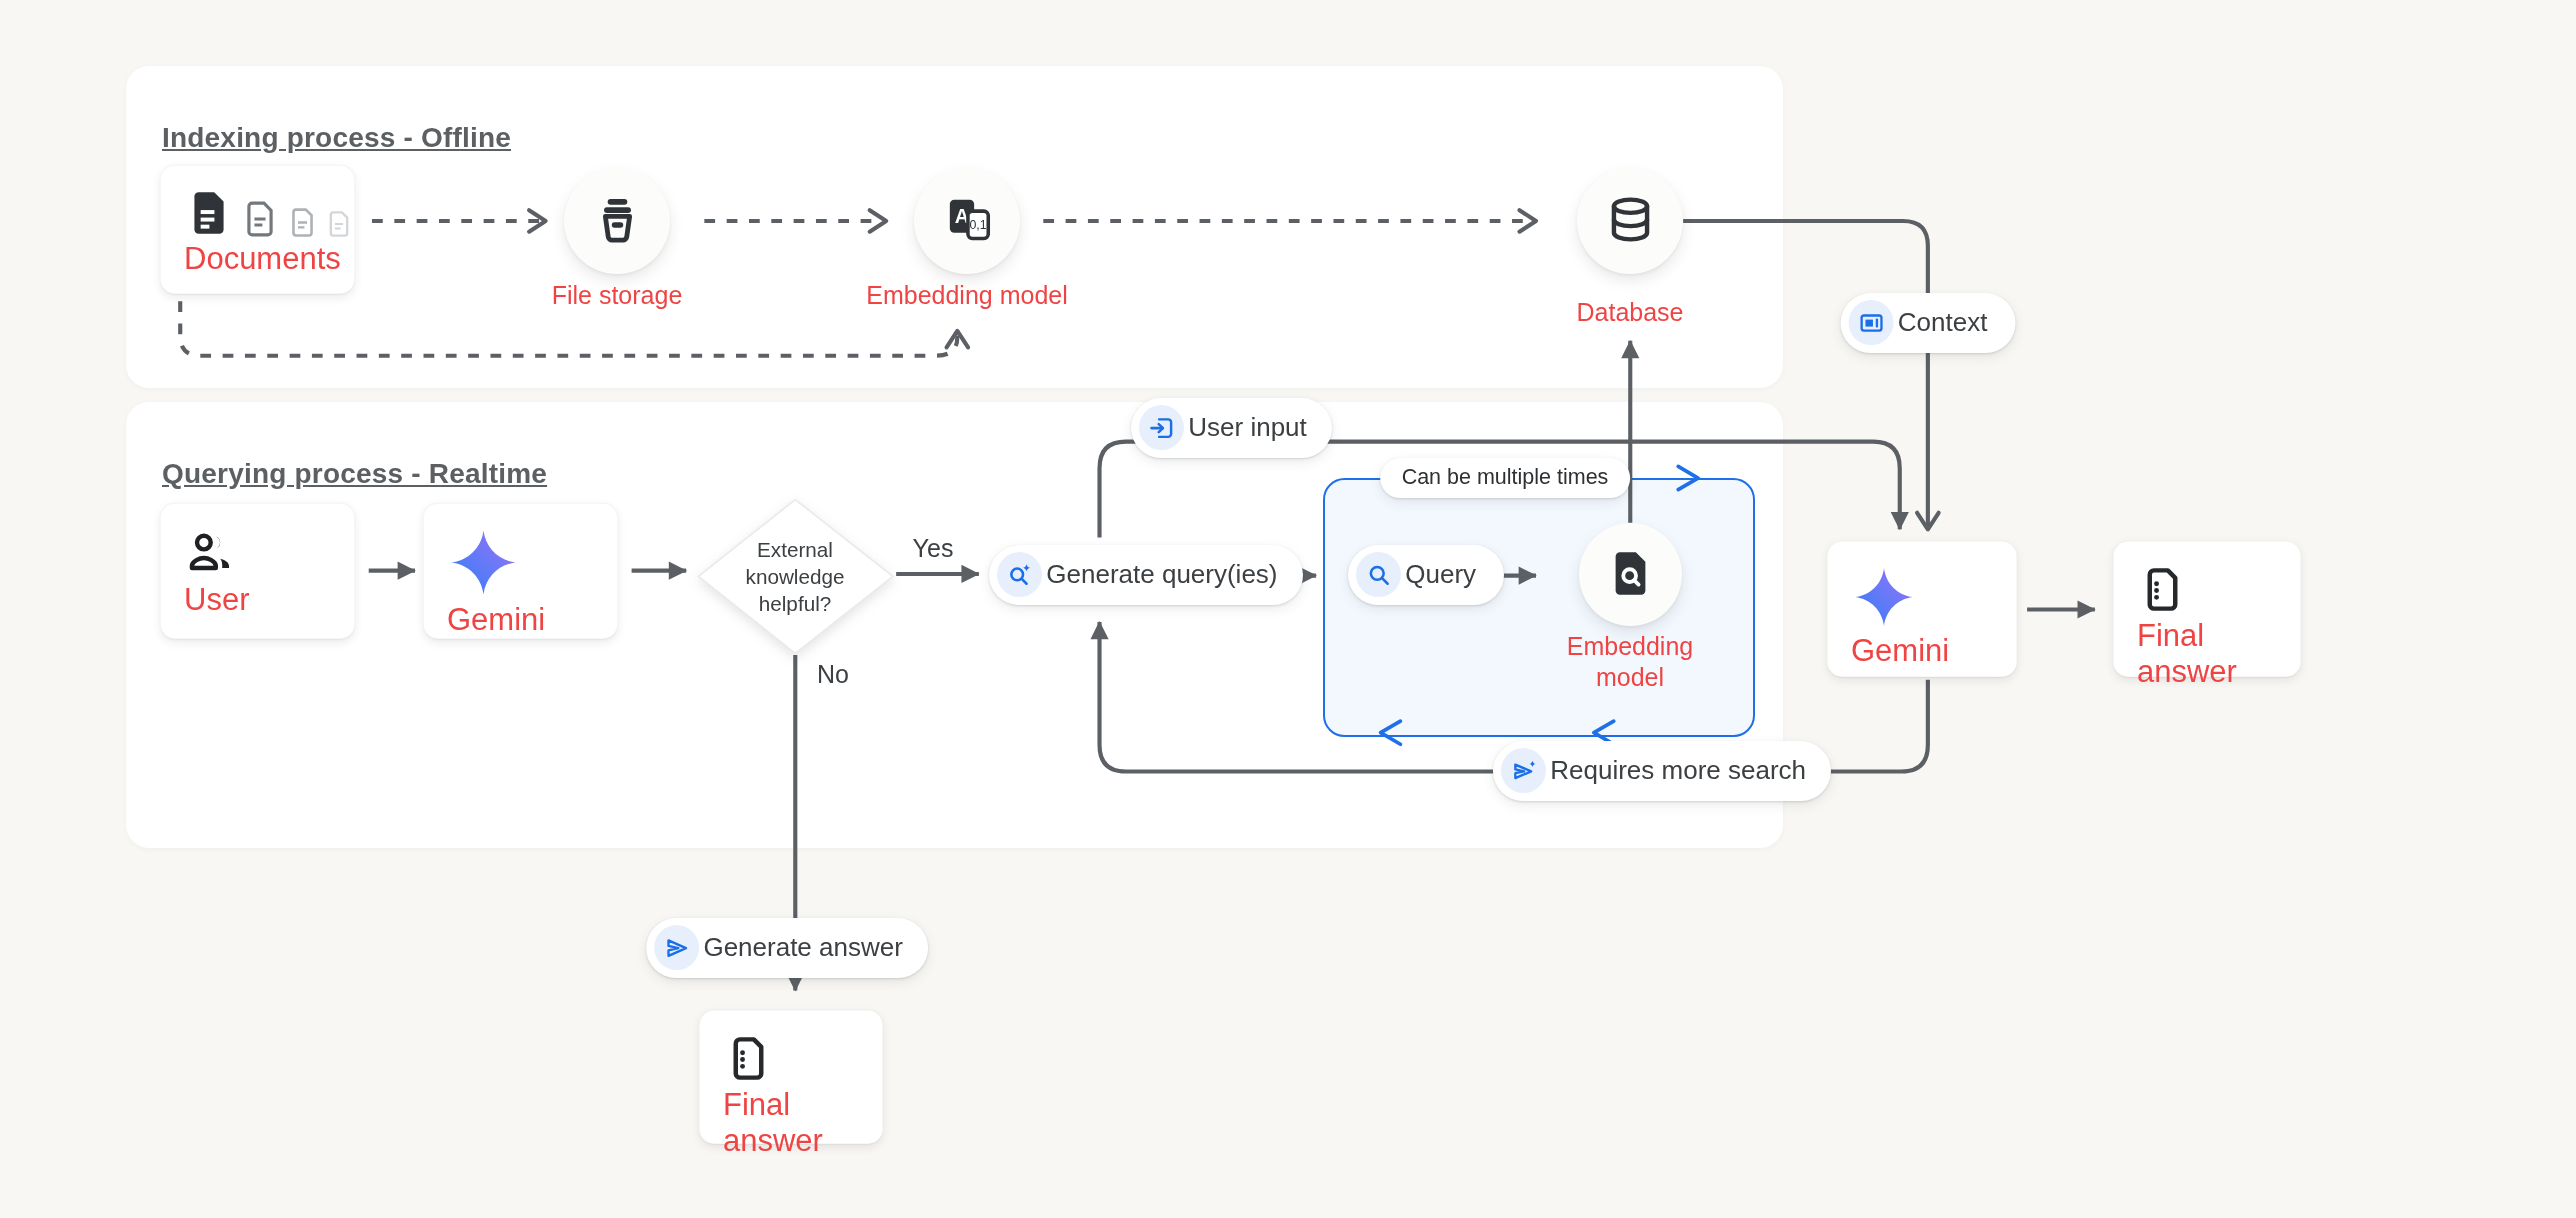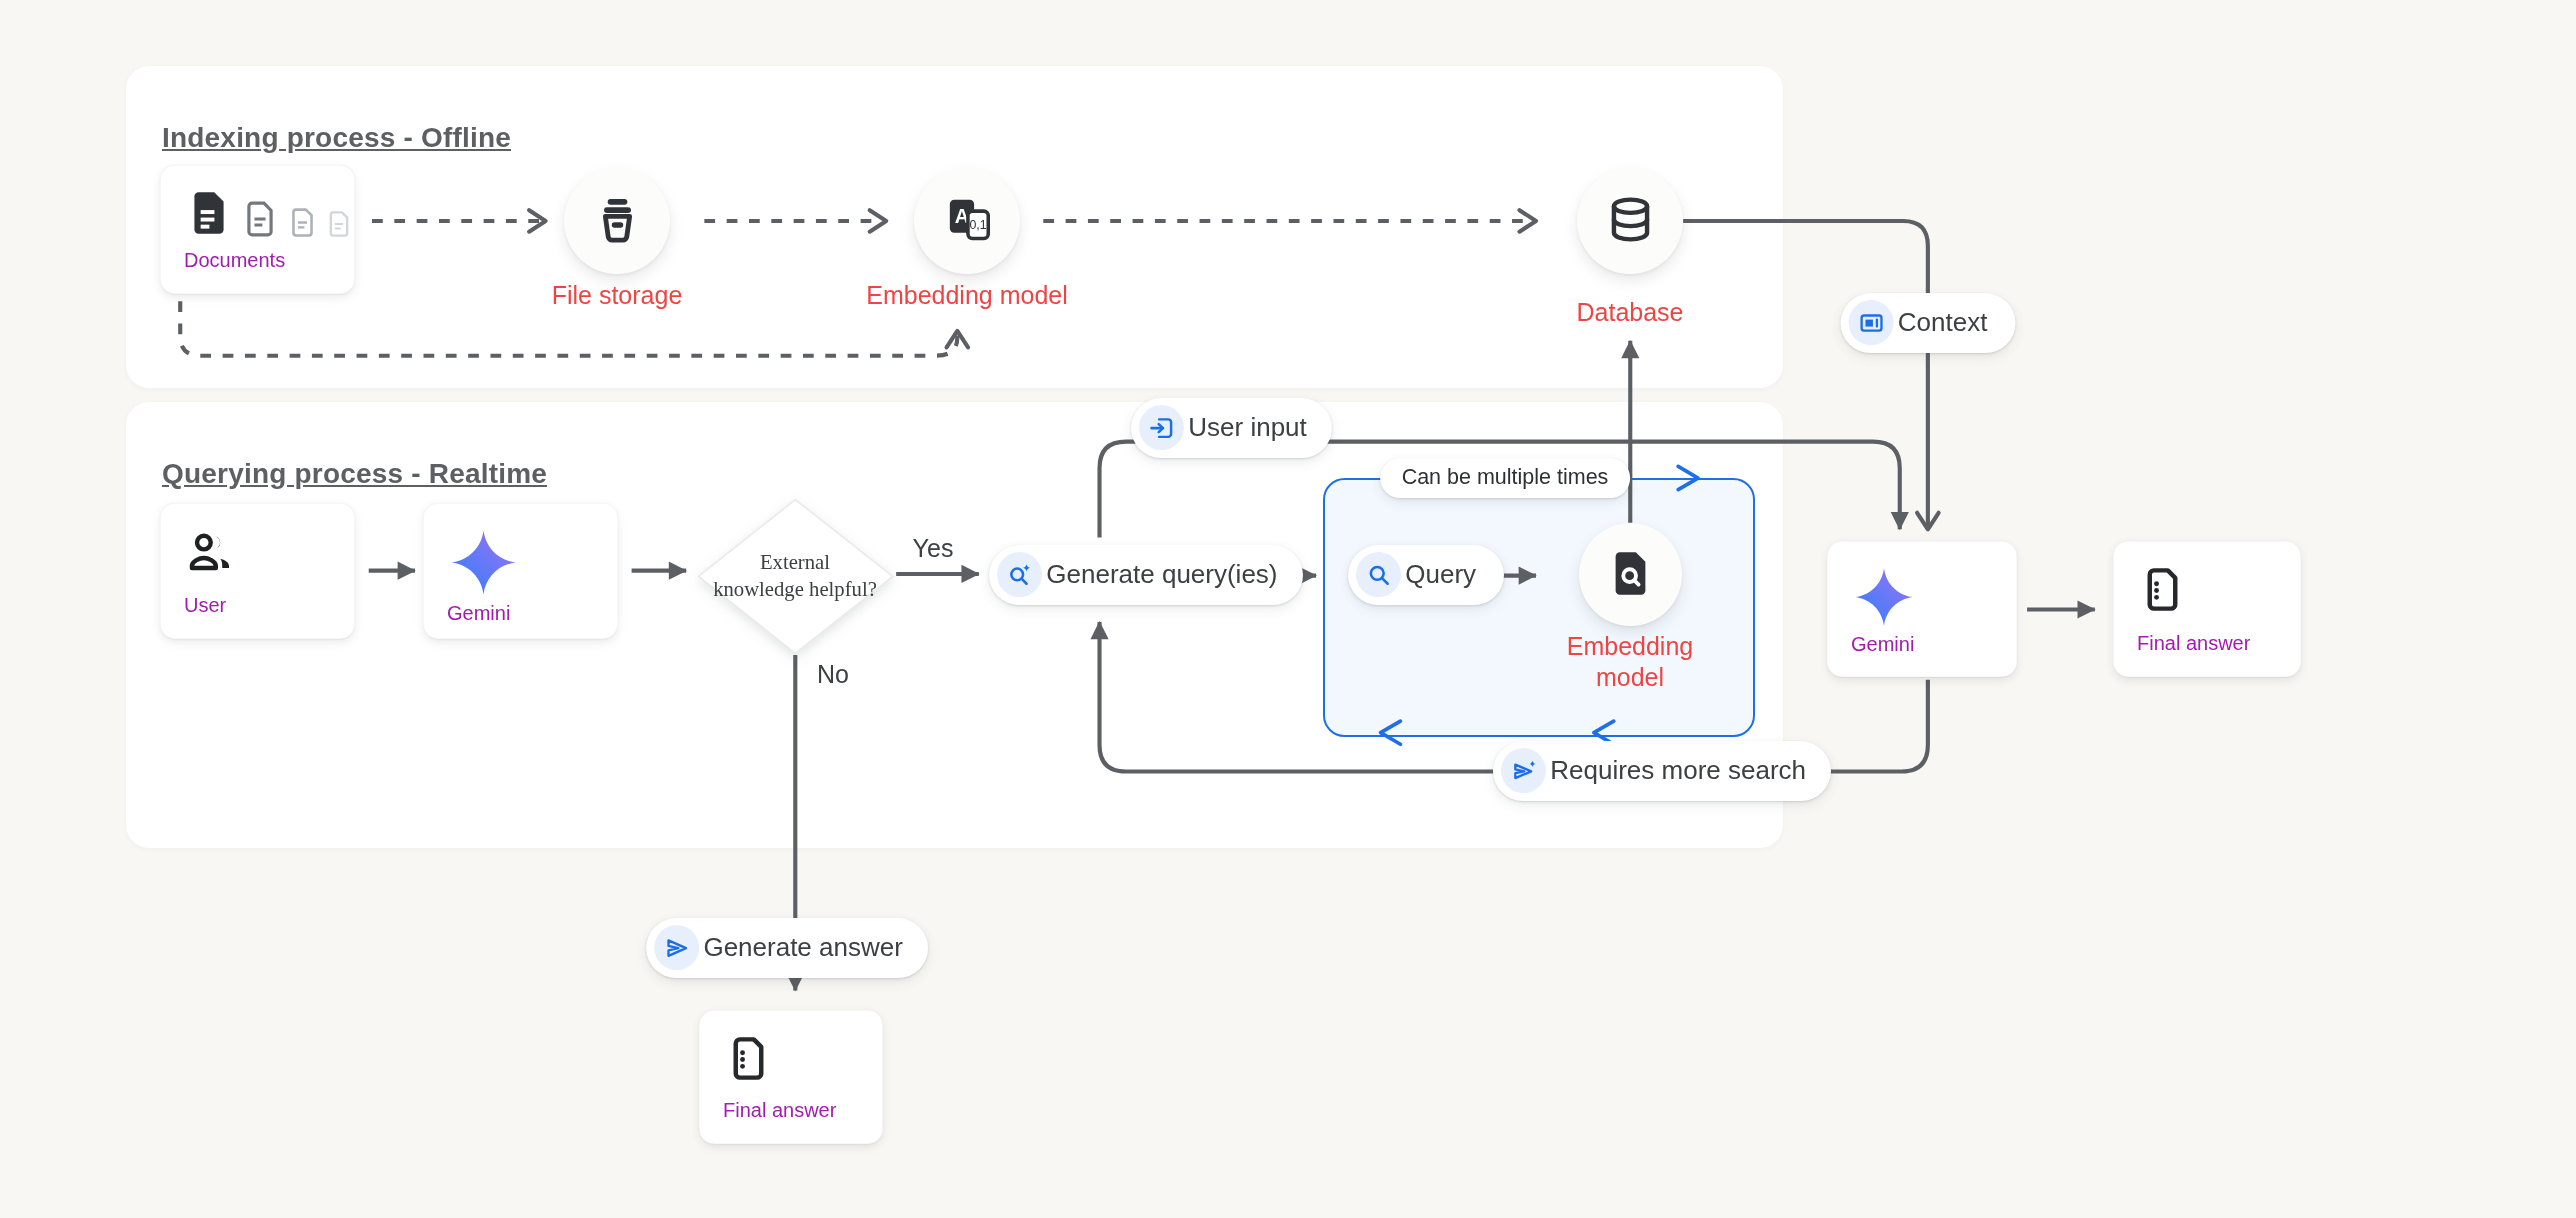--- a/index.html
+++ b/index.html
@@ -11,21 +11,21 @@
   }
   .panel{position:absolute;background:#ffffff;border-radius:23px;box-shadow:0 1.7px 5px rgba(60,64,67,.04);}
   .panel-title{position:absolute;left:36px;top:33px;font-size:28px;font-weight:600;color:#5c6063;letter-spacing:0.2px;text-decoration:underline;}
   .bluebox{position:absolute;background:#f3f8fe;border:2.5px solid #1e6fe8;border-radius:21.5px;z-index:1;}
   svg.wires{position:absolute;left:0;top:0;z-index:2;pointer-events:none;}
   .node{position:absolute;z-index:3;}
   .card{background:#fff;border:0.8px solid rgba(0,0,0,.03);border-radius:15px;
         box-shadow:0 0.8px 1.7px rgba(0,0,0,.05),0 3.3px 10px rgba(0,0,0,.08);
         display:flex;flex-direction:column;justify-content:space-between;
         padding:21.5px 23px;box-sizing:border-box;}
-  .card .label{font-size:20px;color:#a21caf;}
+  .card .label{font-size:31px;color:#ef4444;}
   .circle-node{background:#fcfcfb;border-radius:50%;
         box-shadow:0 1.7px 3.3px rgba(0,0,0,.05),0 6.6px 15px rgba(0,0,0,.09);
         display:flex;align-items:center;justify-content:center;}
   .circle-label{position:absolute;z-index:3;transform:translateX(-50%);font-size:25px;color:#ef4444;white-space:nowrap;text-align:center;}
   .circle-label.wrap{white-space:normal;width:149px;line-height:31px;}
   .pill{position:absolute;z-index:3;display:inline-flex;align-items:center;gap:4px;
         background:#fff;border-radius:826px;padding:7.4px 25px 7.4px 8.3px;
         box-shadow:0 0.8px 2.5px rgba(60,64,67,.18),0 4.1px 11.6px rgba(60,64,67,.10);
         white-space:nowrap;}
   .pill .txt{font-size:26px;color:#3c4043;}
@@ -182,21 +182,21 @@
             <stop offset="0.55" stop-color="#6b79f8"></stop>
             <stop offset="1" stop-color="#9a70f4"></stop>
       </linearGradient>
         </defs>
       <path d="M12 1.5 C12.7 7.1 16.9 11.3 22.5 12 C16.9 12.7 12.7 16.9 12 22.5 C11.3 16.9 7.1 12.7 1.5 12 C7.1 11.3 11.3 7.1 12 1.5 Z" fill="url(#gg1)"></path>
     </svg>
   </span>
   <div class="label">Gemini</div>
 </div>
 
-<div class="diamond-text" style="left:795px;top:576px;font-family:Liberation Serif, serif;">External knowledge helpful?</div>
+<div class="diamond-text" style="left:795px;top:576px;">External knowledge helpful?</div>
 
 <div class="edge-label" style="left:933px;top:534px;transform:translateX(-50%);">Yes</div>
 <div class="edge-label" style="left:817px;top:660px;">No</div>
 
 <div class="pill" style="left:989px;top:575px;transform:translateY(-50%);">
   <span class="icirc">
     <svg width="28" height="28" viewBox="0 0 24 24">
       <circle cx="9.6" cy="11.4" r="5" fill="none" stroke="#1a6fe8" stroke-width="2.2"></circle>
       <path d="M13.5 15.3 L17.6 19.4" stroke="#1a6fe8" stroke-width="2.2" stroke-linecap="round"></path>
       <path d="M17.6 2.6 c.3 1.6 1.5 2.8 3.1 3.1 c-1.6 .3 -2.8 1.5 -3.1 3.1 c-.3 -1.6 -1.5 -2.8 -3.1 -3.1 c1.6 -.3 2.8 -1.5 3.1 -3.1 Z" fill="#1a6fe8"></path>

